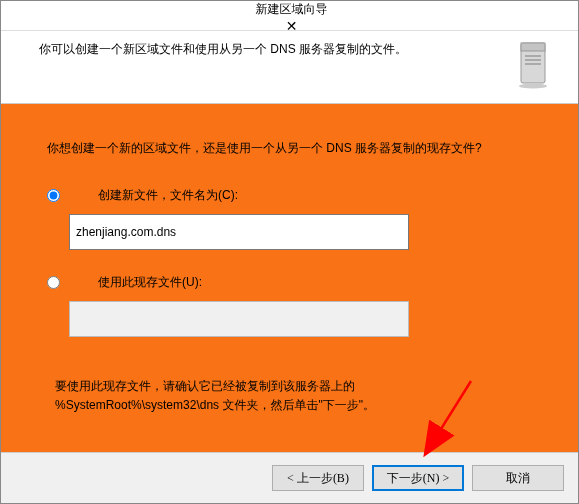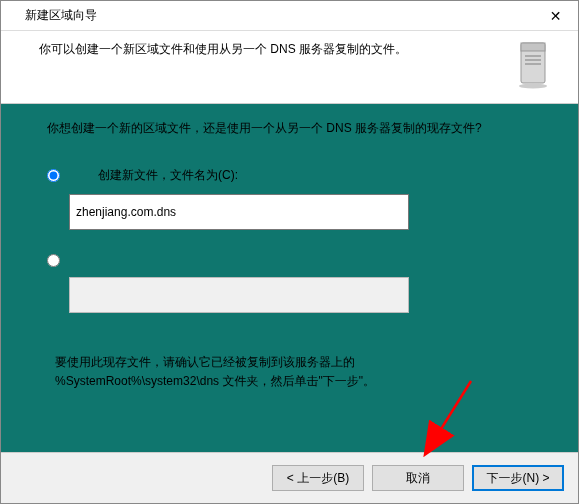--- a/index.html
+++ b/index.html
@@ -16,23 +16,24 @@
     border: 1px solid #888;
     background: #fff;
     position: relative;
     display: flex;
     flex-direction: column;
   }
   .titlebar {
     height: 30px;
     display: flex;
     align-items: center;
-    padding: 0 0 0 24px;
+    padding: 0 0 0 4px;
     border-bottom: 1px solid #ddd;
     background: #fff;
+    flex-direction: column;
   }
   .titlebar-title { flex: 1; }
   .close-btn {
     width: 45px;
     height: 30px;
     display: flex;
     align-items: center;
     justify-content: center;
     font-size: 14px;
     font-family: Arial, sans-serif;
@@ -43,22 +44,22 @@
     padding: 10px 20px 14px 20px;
     display: flex;
     border-bottom: 1px solid #ccc;
   }
   .header-text { flex: 1; }
   .header-heading { font-weight: bold; margin-bottom: 4px; }
   .header-sub { margin-left: 18px; }
   .header-icon { width: 50px; display: flex; align-items: center; justify-content: center; }
   .body {
     flex: 1;
-    background: #0f766e;
-    padding: 16px 46px 10px 46px;
+    background: #f97316;
+    padding: 36px 46px 10px 46px;
   }
   .prompt { margin-bottom: 30px; }
   .radio-row {
     display: flex;
     align-items: center;
     margin-bottom: 10px;
     gap: 32px;
   }
   .radio-row input[type=radio] { margin: 0 6px 0 0; }
   .text-input {
@@ -82,20 +83,21 @@
     margin-left: 8px;
     line-height: 1.6;
   }
   .footer {
     background: #f0f0f0;
     border-top: 1px solid #ccc;
     padding: 12px 14px;
     display: flex;
     justify-content: flex-end;
     gap: 8px;
+    font-family: Liberation Serif, serif;
   }
   .btn {
     min-width: 92px;
     height: 26px;
     background: #e1e1e1;
     border: 1px solid #adadad;
     font-size: 12px;
     font-family: inherit;
     cursor: pointer;
     padding: 0 12px;
@@ -141,33 +143,34 @@
     <div class="prompt">你想创建一个新的区域文件，还是使用一个从另一个 DNS 服务器复制的现存文件?</div>
 
     <label class="radio-row">
       <input type="radio" name="zonefile" checked="" style="">
       <span>创建新文件，文件名为(C):</span>
     </label>
     <input type="text" class="text-input" value="zhenjiang.com.dns" style="">
 
     <label class="radio-row">
       <input type="radio" name="zonefile" style="">
+      <span>使用此现存文件(U):</span>
     </label>
     <input type="text" class="text-input disabled" disabled="" value="" style="">
 
     <div class="note">
       <div>要使用此现存文件，请确认它已经被复制到该服务器上的</div>
       <div>%SystemRoot%\system32\dns 文件夹，然后单击"下一步"。</div>
     </div>
   </div>
 
   <div class="footer">
     <button class="btn">&lt; 上一步(B)</button>
+    <button class="btn default">下一步(N) &gt;</button>
     <button class="btn">取消</button>
-    <button class="btn default">下一步(N) &gt;</button>
   </div>
 
   <svg class="arrow-overlay" width="579" height="504">
     <defs>
       <marker id="ah" markerWidth="14" markerHeight="12" refX="12" refY="6" orient="auto">
         <polygon points="0,0 14,6 0,12" fill="#ff0000"></polygon>
       </marker>
     </defs>
     <line x1="470" y1="380" x2="425" y2="452" stroke="#ff0000" stroke-width="2.5" marker-end="url(#ah)"></line>
   </svg>

